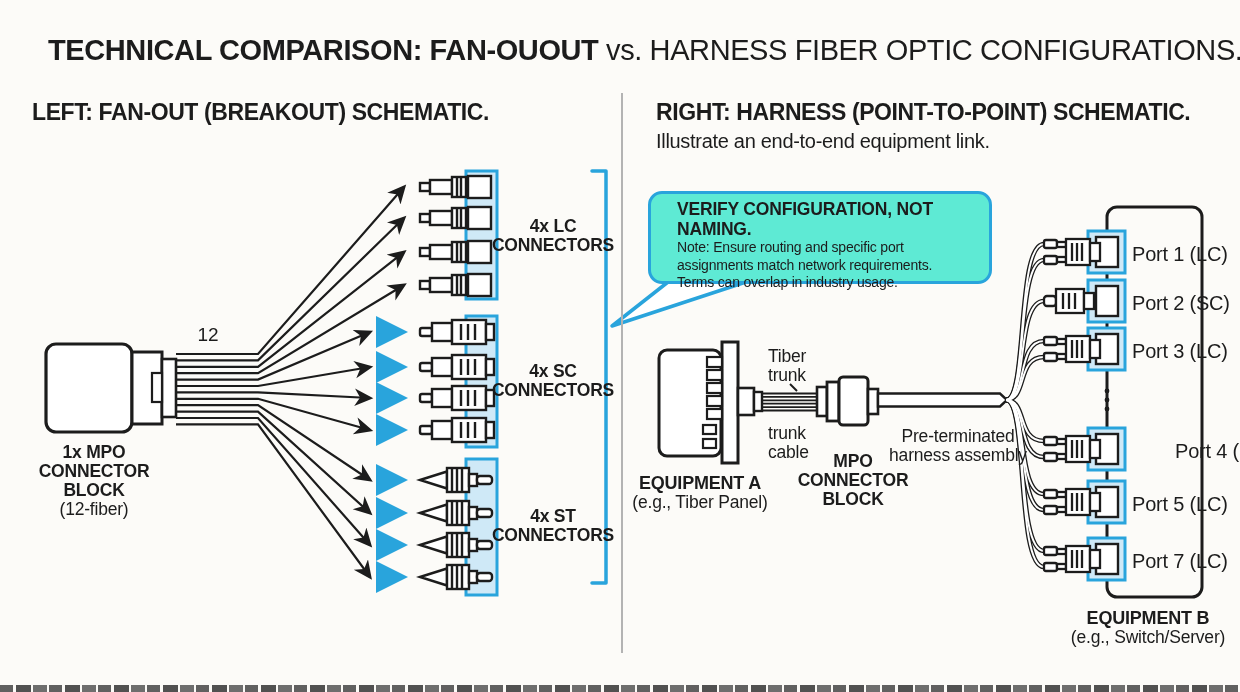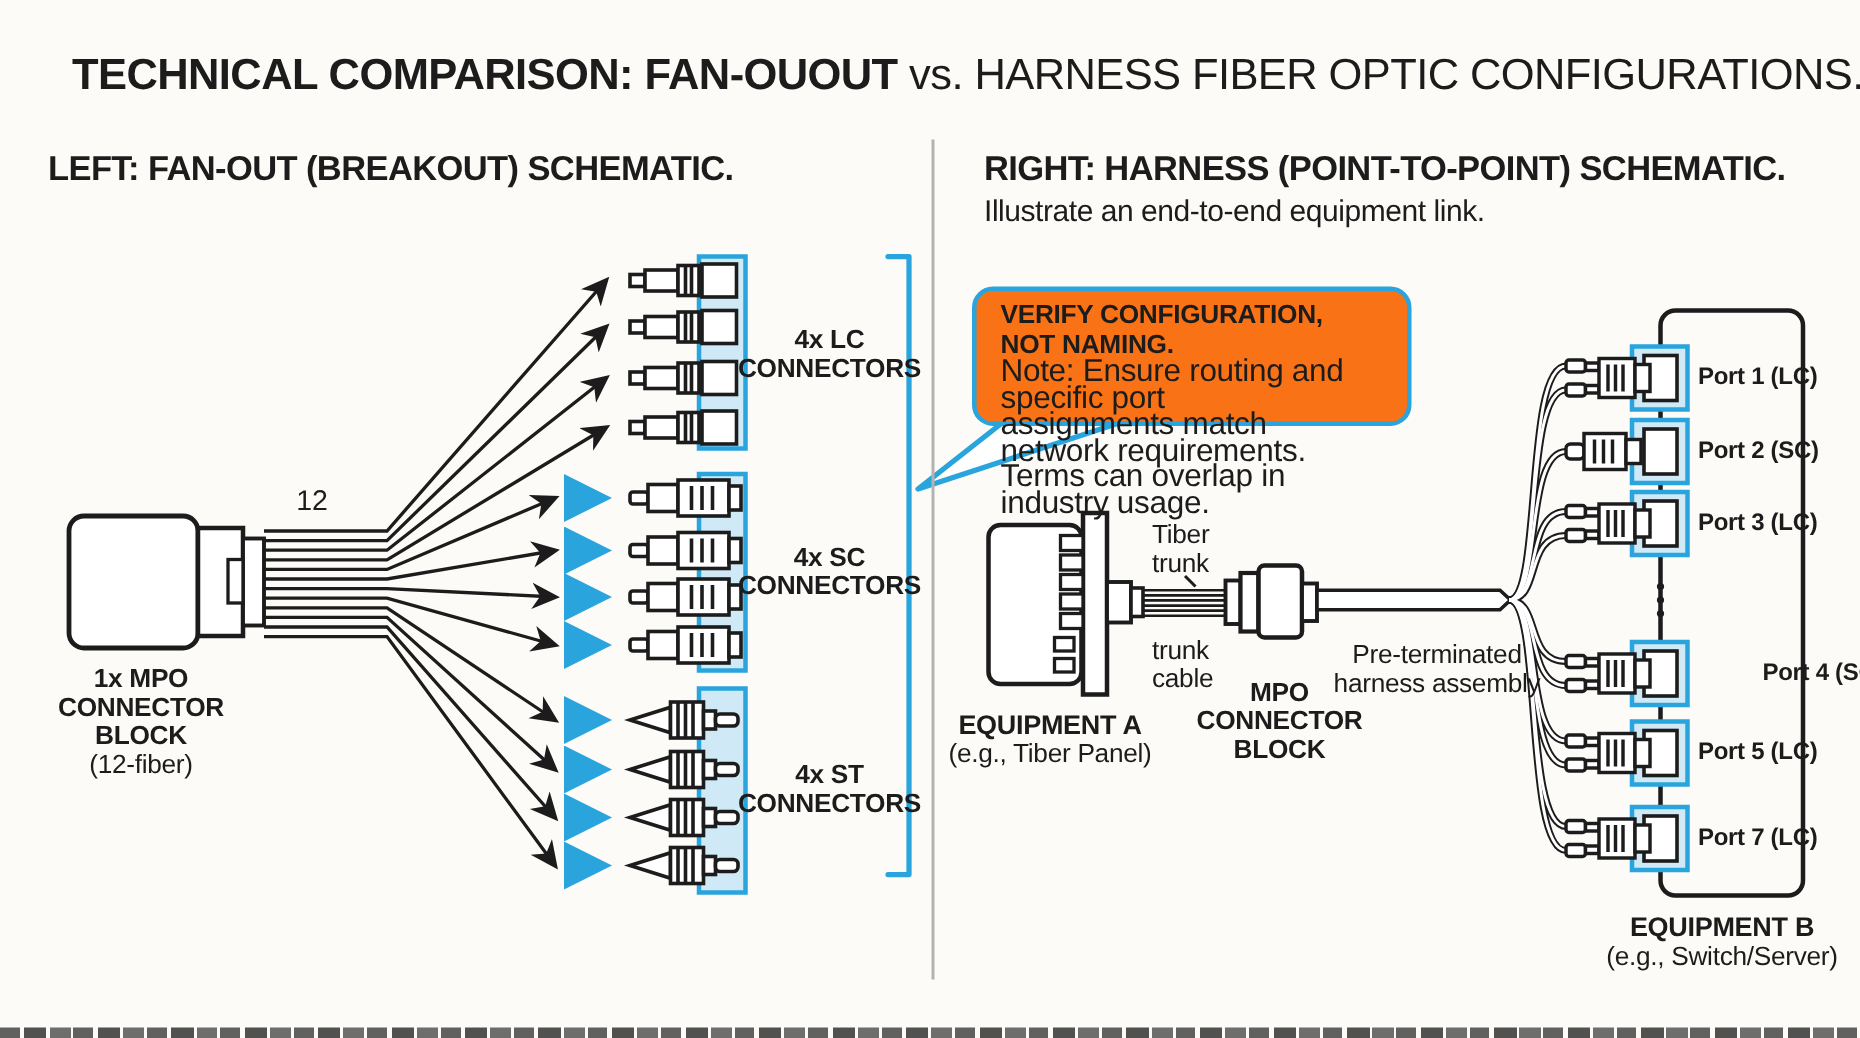--- a/index.html
+++ b/index.html
@@ -11,28 +11,28 @@
   .t-title{left:48px;top:34px;font-size:29px;letter-spacing:-0.4px;white-space:nowrap;}
   .t-title .b{font-weight:bold;}
   .t-title .r{font-weight:normal;}
   .heading{font-size:23px;font-weight:bold;letter-spacing:-0.4px;white-space:nowrap;}
   .subheading{font-size:20px;letter-spacing:-0.3px;white-space:nowrap;}
   .lbl{font-size:17.5px;letter-spacing:-0.2px;line-height:19px;}
   .lbl.bold{font-weight:bold;}
   .center{text-align:center;}
   .fiber-count{font-size:19px;}
   .callout{
-    left:648px;top:191px;width:293px;height:93px;background:#f97316;
+    left:648px;top:191px;width:344px;height:93px;background:#5eead4;
     border:3.5px solid #29a4dc;border-radius:14px;box-sizing:border-box;
-    padding:5px 16px;z-index:5;
+    padding:5px 26px;z-index:5;
   }
   .callout .c-title{font-size:17.5px;font-weight:bold;letter-spacing:-0.2px;line-height:20px;}
-  .callout .c-note{font-size:21px;letter-spacing:-0.2px;line-height:17.5px;}
+  .callout .c-note{font-size:14px;letter-spacing:-0.2px;line-height:17.5px;}
   .divider{left:621px;top:93px;width:2px;height:560px;background:#b3b3b3;}
-  .port-label{font-size:16px;letter-spacing:-0.2px;white-space:nowrap;font-weight:bold;}
+  .port-label{font-size:20px;letter-spacing:-0.2px;white-space:nowrap;}
   .bottom-noise{
     left:0;top:685px;width:1240px;height:7px;opacity:.85;
     background:repeating-linear-gradient(90deg,#454545 0 13px,#fcfbf8 13px 16px,#333333 16px 31px,#fcfbf8 31px 33px,#555555 33px 47px,#fcfbf8 47px 49px);
   }
 </style>
 </head>
 <body>
 
 <div class="canvas">
 

